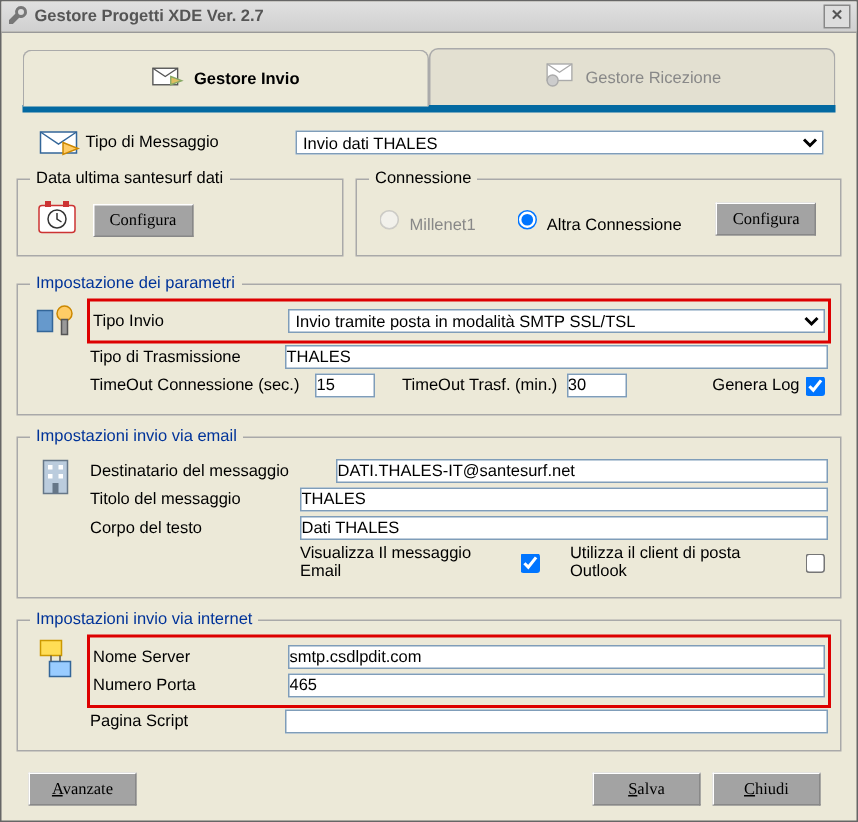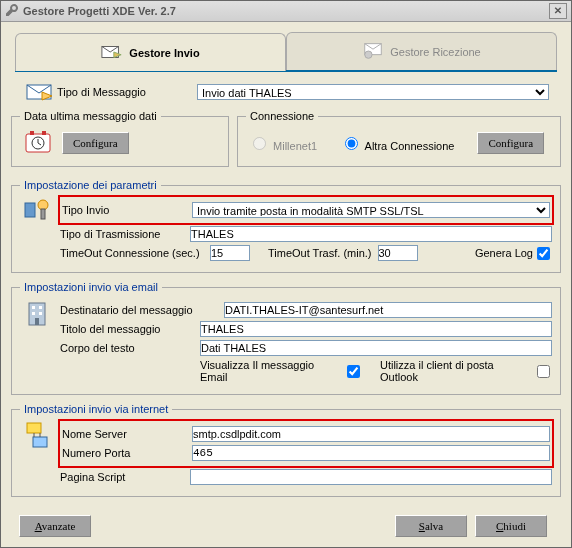--- a/index.html
+++ b/index.html
@@ -1,21 +1,21 @@
 <!DOCTYPE html>
 <html><head>
 <meta charset="utf-8">
 <style>
 html,body{margin:0;padding:0;font-family:Tahoma,Arial,sans-serif;font-size:11px;background:#ece9d8;color:#000}
 .window{width:572px;height:548px;background:#ece9d8;border:1px solid #666;box-sizing:border-box;position:relative}
 .titlebar{height:20px;background:linear-gradient(#e0e0e0,#d0d0d0);border-bottom:1px solid #999;display:flex;align-items:center;padding:0 4px;color:#555;font-weight:bold}
 .titlebar .spacer{flex:1}
 .titlebar .btn{width:16px;height:14px;border:1px solid #888;background:#ddd;margin-left:2px;display:flex;align-items:center;justify-content:center;font-size:10px;line-height:1}
 .body{padding:6px 10px 10px 10px}
-.tabs{display:flex;height:38px;margin:4px 4px 10px 4px;border-bottom:2px solid #0369a1}
+.tabs{display:flex;height:38px;margin:4px 4px 10px 4px;border-bottom:5px solid #0369a1}
 .tab{flex:1;display:flex;align-items:center;justify-content:center;gap:6px;border:1px solid #aaa;border-bottom:none;background:#ece9d8;border-radius:6px 6px 0 0;position:relative}
 .tab.inactive{background:#e3e0d1;color:#888}
 .tab.active{background:#ece9d8;font-weight:bold;z-index:2;top:1px}
 .tab svg{width:22px;height:18px}
 .row{display:flex;align-items:center;margin:4px 12px}
 .lbl{display:inline-block}
 fieldset.section{border:1px solid #a9a9a9;margin:4px 0 8px 0;padding:6px 8px 8px 8px}
 fieldset.section>legend{color:#003399;padding:0 4px}
 .fieldline{display:flex;align-items:center;margin:3px 0}
 .fieldline .flabel{width:130px}
@@ -85,21 +85,21 @@
           </svg>
       </span>
       <span class="lbl" style="width:140px">Tipo di Messaggio</span>
       <select class="input" style="flex:1">
         <option>Invio dati THALES</option>
       </select>
     </div>
 
     <div class="two-box">
       <fieldset class="section" style="flex:0 0 200px">
-        <legend style="color:#000">Data ultima messaggio dati</legend>
+        <legend style="color:#000">Data ultima santesurf dati</legend>
         <div style="display:flex;align-items:center;gap:10px;padding:2px 4px">
           <span>
             <svg class="clock-icon" viewBox="0 0 28 24">
                 <rect x="2" y="4" width="24" height="18" rx="2" fill="#fff" stroke="#c33"></rect>
                 <circle cx="14" cy="13" r="6" fill="#fff" stroke="#333"></circle>
                 <path d="M14 9v4l3 2" stroke="#333" fill="none"></path>
                 <rect x="6" y="1" width="4" height="4" fill="#c33"></rect>
                 <rect x="18" y="1" width="4" height="4" fill="#c33"></rect>
               </svg>
           </span>
@@ -207,21 +207,21 @@
             </svg>
         </span>
         <div class="params-content">
           <div class="hl-red">
             <div class="fieldline">
               <span class="flabel">Nome Server</span>
               <input class="input" style="flex: 1 1 0%;" value="smtp.csdlpdit.com">
             </div>
             <div class="fieldline">
               <span class="flabel">Numero Porta</span>
-              <input class="input" style="flex: 1 1 0%; font-family: Liberation Mono, monospace;" value="465">
+              <input class="input" style="flex: 1 1 0%;" value="465">
             </div>
           </div>
           <div class="fieldline">
             <span class="flabel">Pagina Script</span>
             <input class="input" style="flex: 1 1 0%;" value="">
           </div>
         </div>
       </div>
     </fieldset>
   </div>

